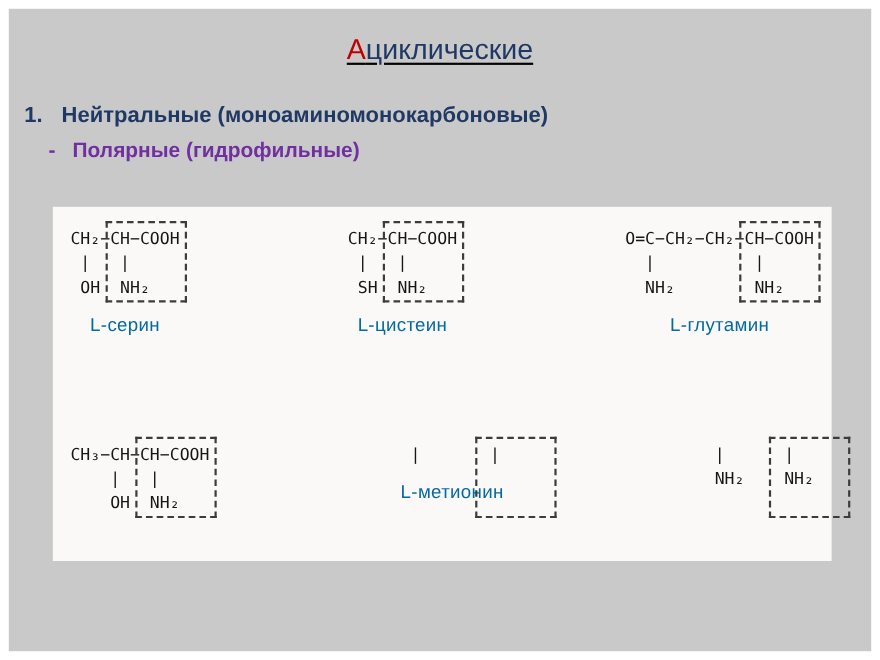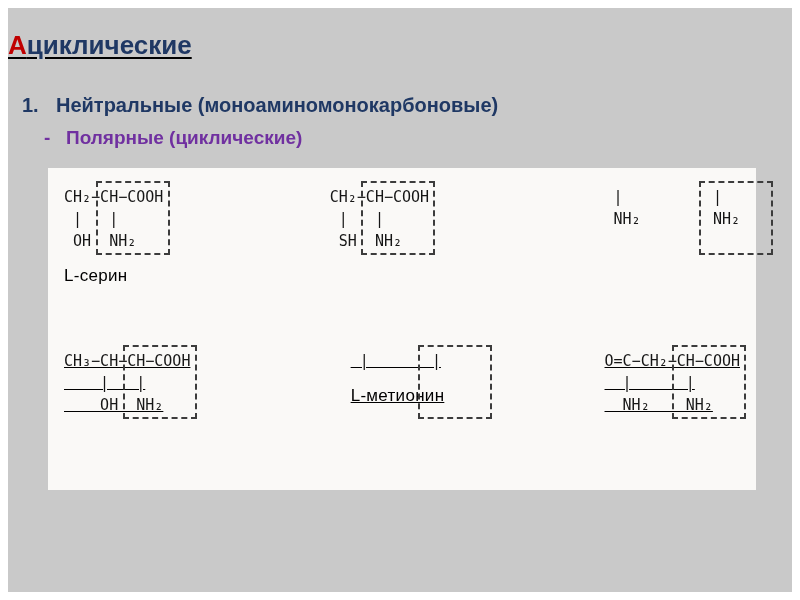--- a/index.html
+++ b/index.html
@@ -1,65 +1,65 @@
 <!DOCTYPE html>
 <html><head>
 <meta charset="utf-8">
 <style>
   * { margin:0; padding:0; box-sizing:border-box; }
   html,body { width:800px; height:600px; overflow:hidden; background:#ffffff;
               font-family:"Liberation Sans", sans-serif; }
   .slide { position:absolute; left:8px; top:8px; width:784px; height:584px;
            background:#c9c9c9; }
 
-  .title { position:absolute; top:22px; left:0; width:100%; 
-           font-size:26px; font-weight:bold; }
+  .title { position:absolute; top:22px; left:0; width:100%; text-align:center;
+           font-size:26px; font-weight:normal; }
   .title .u { text-decoration:underline; text-decoration-thickness:2px; text-underline-offset:3px; }
   .t-red  { color:#c00000; }
   .t-blue { color:#1f3864; }
 
   .item1 { position:absolute; top:86px; left:14px; display:flex;
            font-size:20px; font-weight:bold; color:#1f3864; }
   .item1 .num { width:34px; }
 
   .sub { position:absolute; top:119px; left:36px; display:flex;
          font-size:19px; font-weight:bold; color:#7030a0; }
   .sub .dash { width:22px; }
 
-  .panel { position:absolute; top:160px; left:40px; width:708px; height:322px;
+  .panel { position:absolute; top:180px; left:40px; width:708px; height:322px;
            background:#faf9f7; }
 
   .row { display:flex; justify-content:space-between; align-items:flex-start;
          padding:0 16px; margin-top:18px; }
-  .row2 { margin-top:64px;text-decoration:underline; }
+  .row2 { margin-top:96px; }
 
   .structure { display:flex; flex-direction:column; }
   .formula { position:relative; font-family:"DejaVu Sans Mono", monospace;
              font-size:15px; line-height:22px; color:#161616; }
   .formula .fl { white-space:pre; height:22px; }
   .dashed-box { position:absolute; top:-5px; height:74px;
                 border:2px dashed #3c3c3c; pointer-events:none; }
-  .label { margin-top:14px; font-size:17px; color:#000000;
+  .label { margin-top:14px; text-align:center; font-size:17px; color:#0369a1;
            letter-spacing:0.3px; }
 </style>
 </head>
 <body>
 
 <div class="slide">
 
   <h1 class="title"><span class="u"><span class="t-red">А</span><span class="t-blue">циклические</span></span></h1>
 
   <div class="item1">
     <span class="num">1.</span>
     <span>Нейтральные (моноаминомонокарбоновые)</span>
   </div>
 
   <div class="sub">
     <span class="dash">-</span>
-    <span>Полярные (циклические)</span>
+    <span>Полярные (гидрофильные)</span>
   </div>
 
   <div class="panel">
     <div class="row" id="row1">
   <div class="structure">
     <div class="formula">
       <div class="fl l1">CH₂−CH−COOH</div>
       <div class="fl l2"> |   |</div>
       <div class="fl l3"> OH  NH₂</div>
       <div class="dashed-box" style="left: 3.5ch; width: 8.2ch;"></div>
@@ -67,28 +67,31 @@
     <div class="label">L-серин</div>
   </div>
 
   <div class="structure">
     <div class="formula">
       <div class="fl l1">CH₂−CH−COOH</div>
       <div class="fl l2"> |   |</div>
       <div class="fl l3"> SH  NH₂</div>
       <div class="dashed-box" style="left: 3.5ch; width: 8.2ch;"></div>
     </div>
+    <div class="label">L-цистеин</div>
   </div>
 
   <div class="structure">
     <div class="formula">
+      <div class="fl l1">O=C−CH₂−CH₂−CH−COOH</div>
       <div class="fl l2">  |          |</div>
       <div class="fl l3">  NH₂        NH₂</div>
       <div class="dashed-box" style="left: 11.5ch; width: 8.2ch;"></div>
     </div>
+    <div class="label">L-глутамин</div>
   </div>
 </div>
     <div class="row row2" id="row2">
   <div class="structure">
     <div class="formula">
       <div class="fl l1">CH₃−CH−CH−COOH</div>
       <div class="fl l2">    |   |</div>
       <div class="fl l3">    OH  NH₂</div>
       <div class="dashed-box" style="left: 6.5ch; width: 8.2ch;"></div>
     </div>
@@ -97,21 +100,20 @@
   <div class="structure">
     <div class="formula">
       <div class="fl l2"> |       |</div>
       <div class="dashed-box" style="left: 7.5ch; width: 8.2ch;"></div>
     </div>
     <div class="label">L-метионин</div>
   </div>
 
   <div class="structure">
     <div class="formula">
-      <div class="fl l1">O=C−CH₂−CH−COOH</div>
       <div class="fl l2">  |      |</div>
       <div class="fl l3">  NH₂    NH₂</div>
       <div class="dashed-box" style="left: 7.5ch; width: 8.2ch;"></div>
     </div>
   </div>
 </div>
   </div>
 
 </div>
 

